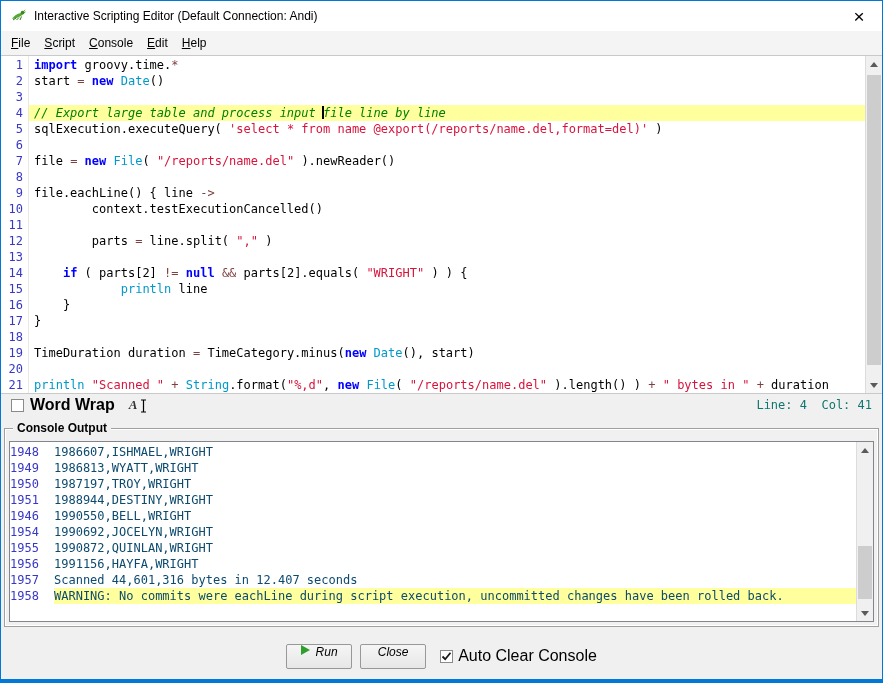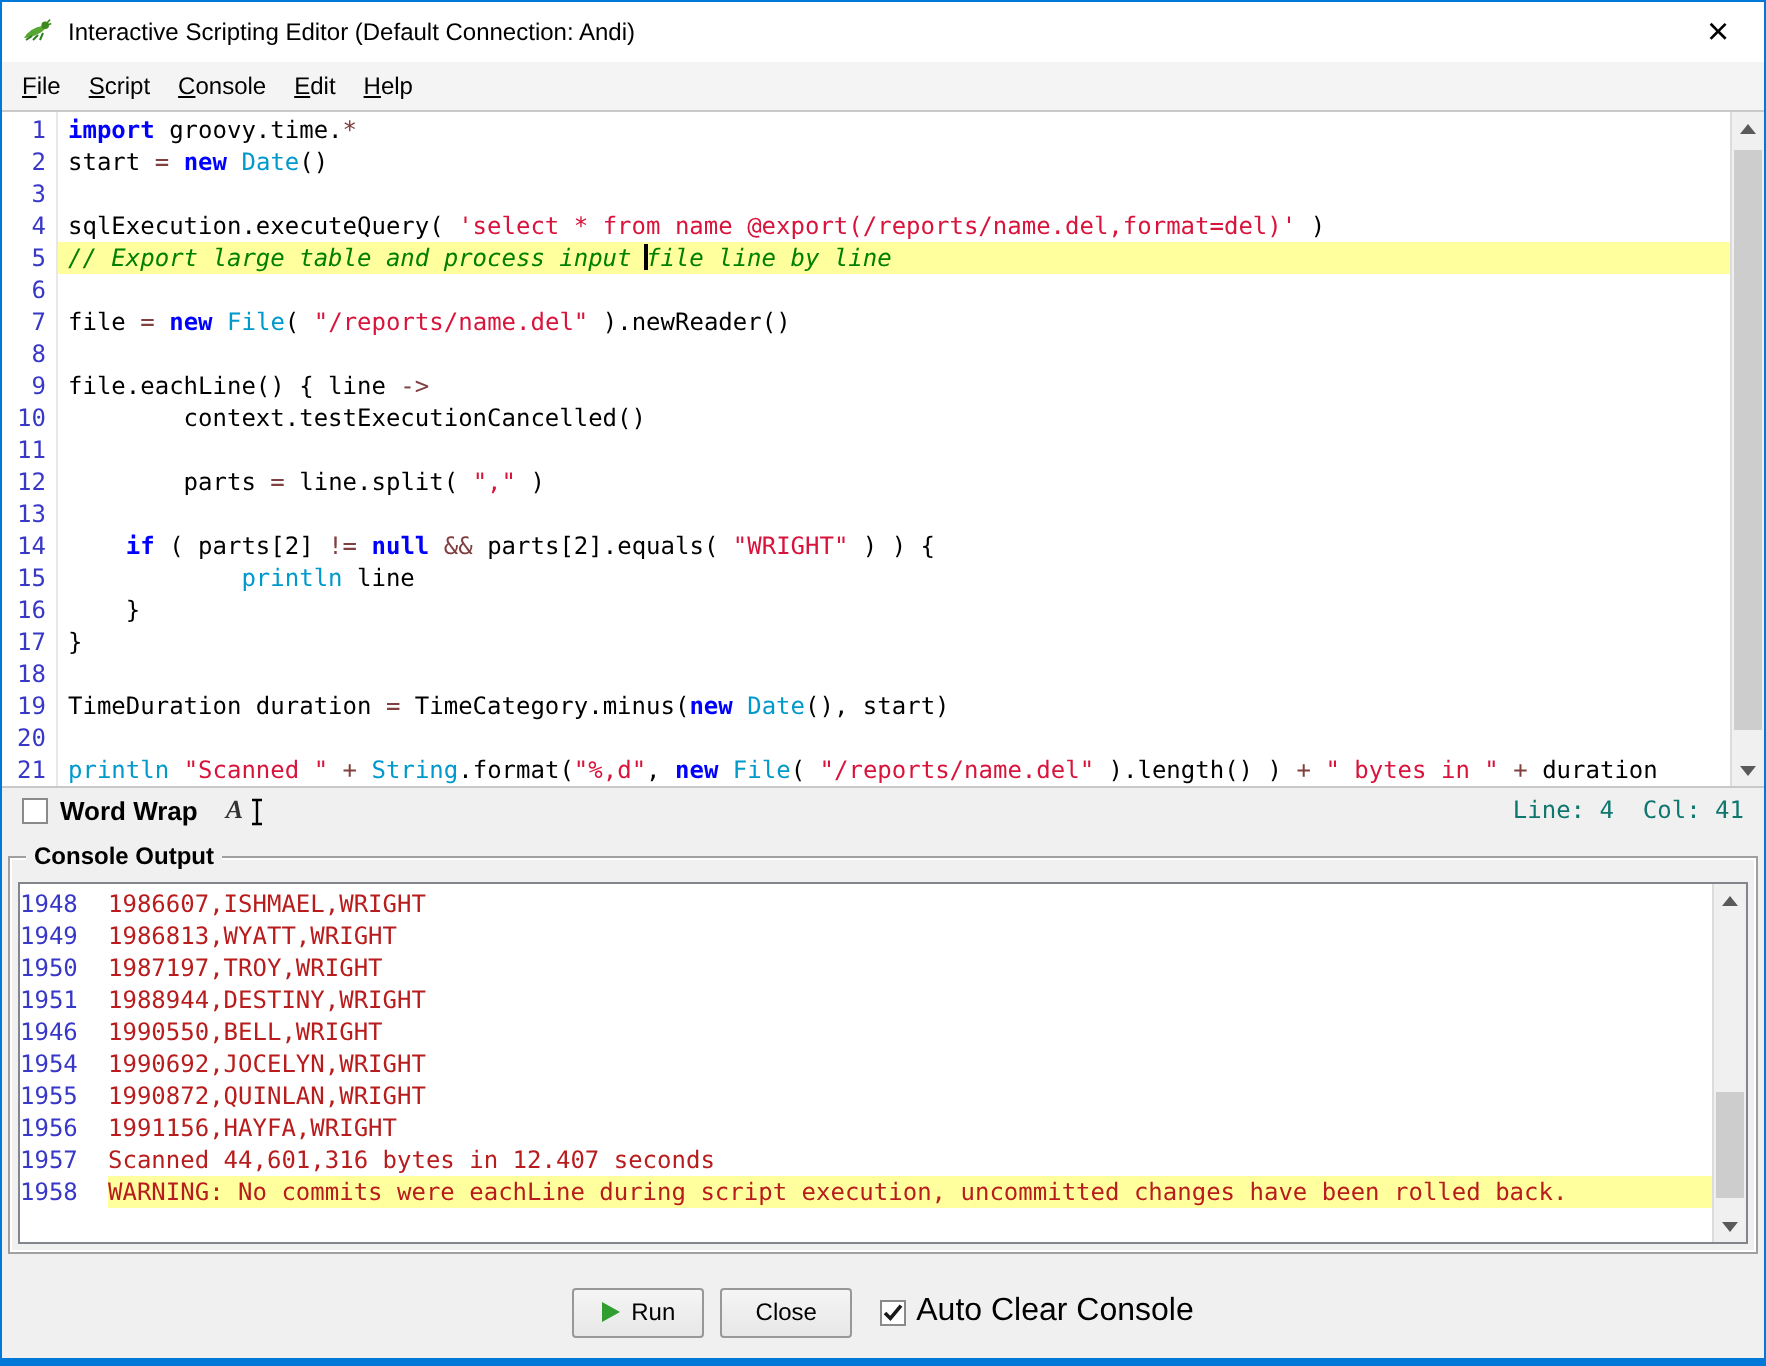--- a/index.html
+++ b/index.html
@@ -42,40 +42,40 @@
   .tri-up{width:0;height:0;border-left:4px solid transparent;border-right:4px solid transparent;border-bottom:5px solid #5a5a5a;}
   .tri-down{width:0;height:0;border-left:4px solid transparent;border-right:4px solid transparent;border-top:5px solid #5a5a5a;}
   .sb-track{flex:1;position:relative;}
   .sb-thumb{position:absolute;left:1px;right:1px;background:#cdcdcd;}
 
   
   .statusbar{height:23px;flex:0 0 23px;box-sizing:border-box;border-top:1px solid #c9c9c9;background:#f0f0f0;
              display:flex;align-items:center;padding:0 6px 0 10px;}
   .checkbox{width:13px;height:13px;box-sizing:border-box;background:#fff;border:1px solid #8a8a8a;
             display:inline-flex;align-items:center;justify-content:center;flex:0 0 13px;}
-  .ww-label{font-size:13px;font-weight:bold;margin-left:6px;}
+  .ww-label{font-size:16px;font-weight:bold;margin-left:6px;}
   .font-icon{margin-left:14px;font:italic bold 13px "Liberation Serif",serif;color:#333;display:inline-flex;align-items:flex-end;}
   .font-icon svg{margin-left:2px;}
   .pos{margin-left:auto;font:12px "DejaVu Sans Mono",monospace;white-space:pre;color:#0f766e;margin-right:4px;}
 
   
   .console-group{flex:1;margin:12px 3px 6px;border:1px solid #a0a0a0;box-shadow:inset 0 0 0 1px #ffffff;position:relative;background:#f0f0f0;}
   .console-title{position:absolute;top:-8px;left:8px;background:#f0f0f0;padding:0 4px;font-size:12px;font-weight:bold;color:#000;}
   .console-viewport{position:absolute;left:4px;right:4px;top:12px;bottom:4px;border:1px solid #82868c;background:#fff;display:flex;overflow:hidden;}
   .console-body{flex:1;overflow:hidden;padding-top:2px;font:12px/16px "DejaVu Sans Mono",monospace;}
   .crow{height:16px;display:flex;white-space:pre;}
   .cln{flex:0 0 44px;box-sizing:border-box;text-align:left;padding-right:9px;color:var(--line-number,#3737c8);}
-  .ctext{flex:1;color:#b91c1c;}
+  .ctext{flex:1;color:#0c4a6e;}
   .crow.hl .ctext{background:var(--console-warning-highlight,#ffff9e);}
 
   
   .buttonbar{height:46px;flex:0 0 46px;display:flex;align-items:center;justify-content:center;background:#f0f0f0;}
   .btn{height:25px;min-width:66px;padding:0 12px;box-sizing:border-box;border:1px solid #989898;border-radius:2px;
        background:linear-gradient(#f5f5f5,#e7e7e7);font-family:inherit;font-size:12px;color:#000;
-       display:inline-flex;align-items:center;justify-content:center;gap:6px;}
+       display:inline-flex;justify-content:center;gap:6px;font-style:italic;}
   .btn + .btn{margin-left:8px;}
   .play{width:0;height:0;border-left:9px solid var(--run-icon-green,#2f9e2f);border-top:5px solid transparent;border-bottom:5px solid transparent;display:inline-block;}
   .ac-box{margin-left:14px;}
   .ac-label{font-size:16px;margin-left:5px;}
 </style>
 </head>
 <body>
 
 <div class="window">
 
@@ -123,22 +123,22 @@
         <div class="ln">17</div>
         <div class="ln">18</div>
         <div class="ln">19</div>
         <div class="ln">20</div>
         <div class="ln">21</div>
       </div>
     <div class="code">
         <div class="code-line"><span class="tk-kw">import</span><span class="tk-pl"> groovy.time.</span><span class="tk-op">*</span></div>
         <div class="code-line"><span class="tk-pl">start </span><span class="tk-op">=</span><span class="tk-pl"> </span><span class="tk-kw">new</span><span class="tk-pl"> </span><span class="tk-fn">Date</span><span class="tk-pl">()</span></div>
         <div class="code-line"></div>
+        <div class="code-line hl"><span class="tk-cm">// Export large table and process input </span><span class="caret"></span><span class="tk-cm">file line by line</span></div>
         <div class="code-line"><span class="tk-pl">sqlExecution.executeQuery( </span><span class="tk-str">'select * from name @export(/reports/name.del,format=del)'</span><span class="tk-pl"> )</span></div>
-        <div class="code-line hl"><span class="tk-cm">// Export large table and process input </span><span class="caret"></span><span class="tk-cm">file line by line</span></div>
         <div class="code-line"></div>
         <div class="code-line"><span class="tk-pl">file </span><span class="tk-op">=</span><span class="tk-pl"> </span><span class="tk-kw">new</span><span class="tk-pl"> </span><span class="tk-fn">File</span><span class="tk-pl">( </span><span class="tk-str">"/reports/name.del"</span><span class="tk-pl"> ).newReader()</span></div>
         <div class="code-line"></div>
         <div class="code-line"><span class="tk-pl">file.eachLine() { line </span><span class="tk-op">-&gt;</span></div>
         <div class="code-line"><span class="tk-pl">        context.testExecutionCancelled()</span></div>
         <div class="code-line"></div>
         <div class="code-line"><span class="tk-pl">        parts </span><span class="tk-op">=</span><span class="tk-pl"> line.split( </span><span class="tk-str">","</span><span class="tk-pl"> )</span></div>
         <div class="code-line"></div>
         <div class="code-line"><span class="tk-pl">    </span><span class="tk-kw">if</span><span class="tk-pl"> ( parts[2] </span><span class="tk-op">!=</span><span class="tk-pl"> </span><span class="tk-kw">null</span><span class="tk-pl"> </span><span class="tk-op">&amp;&amp;</span><span class="tk-pl"> parts[2].equals( </span><span class="tk-str">"WRIGHT"</span><span class="tk-pl"> ) ) {</span></div>
         <div class="code-line"><span class="tk-pl">            </span><span class="tk-fn">println</span><span class="tk-pl"> line</span></div>

